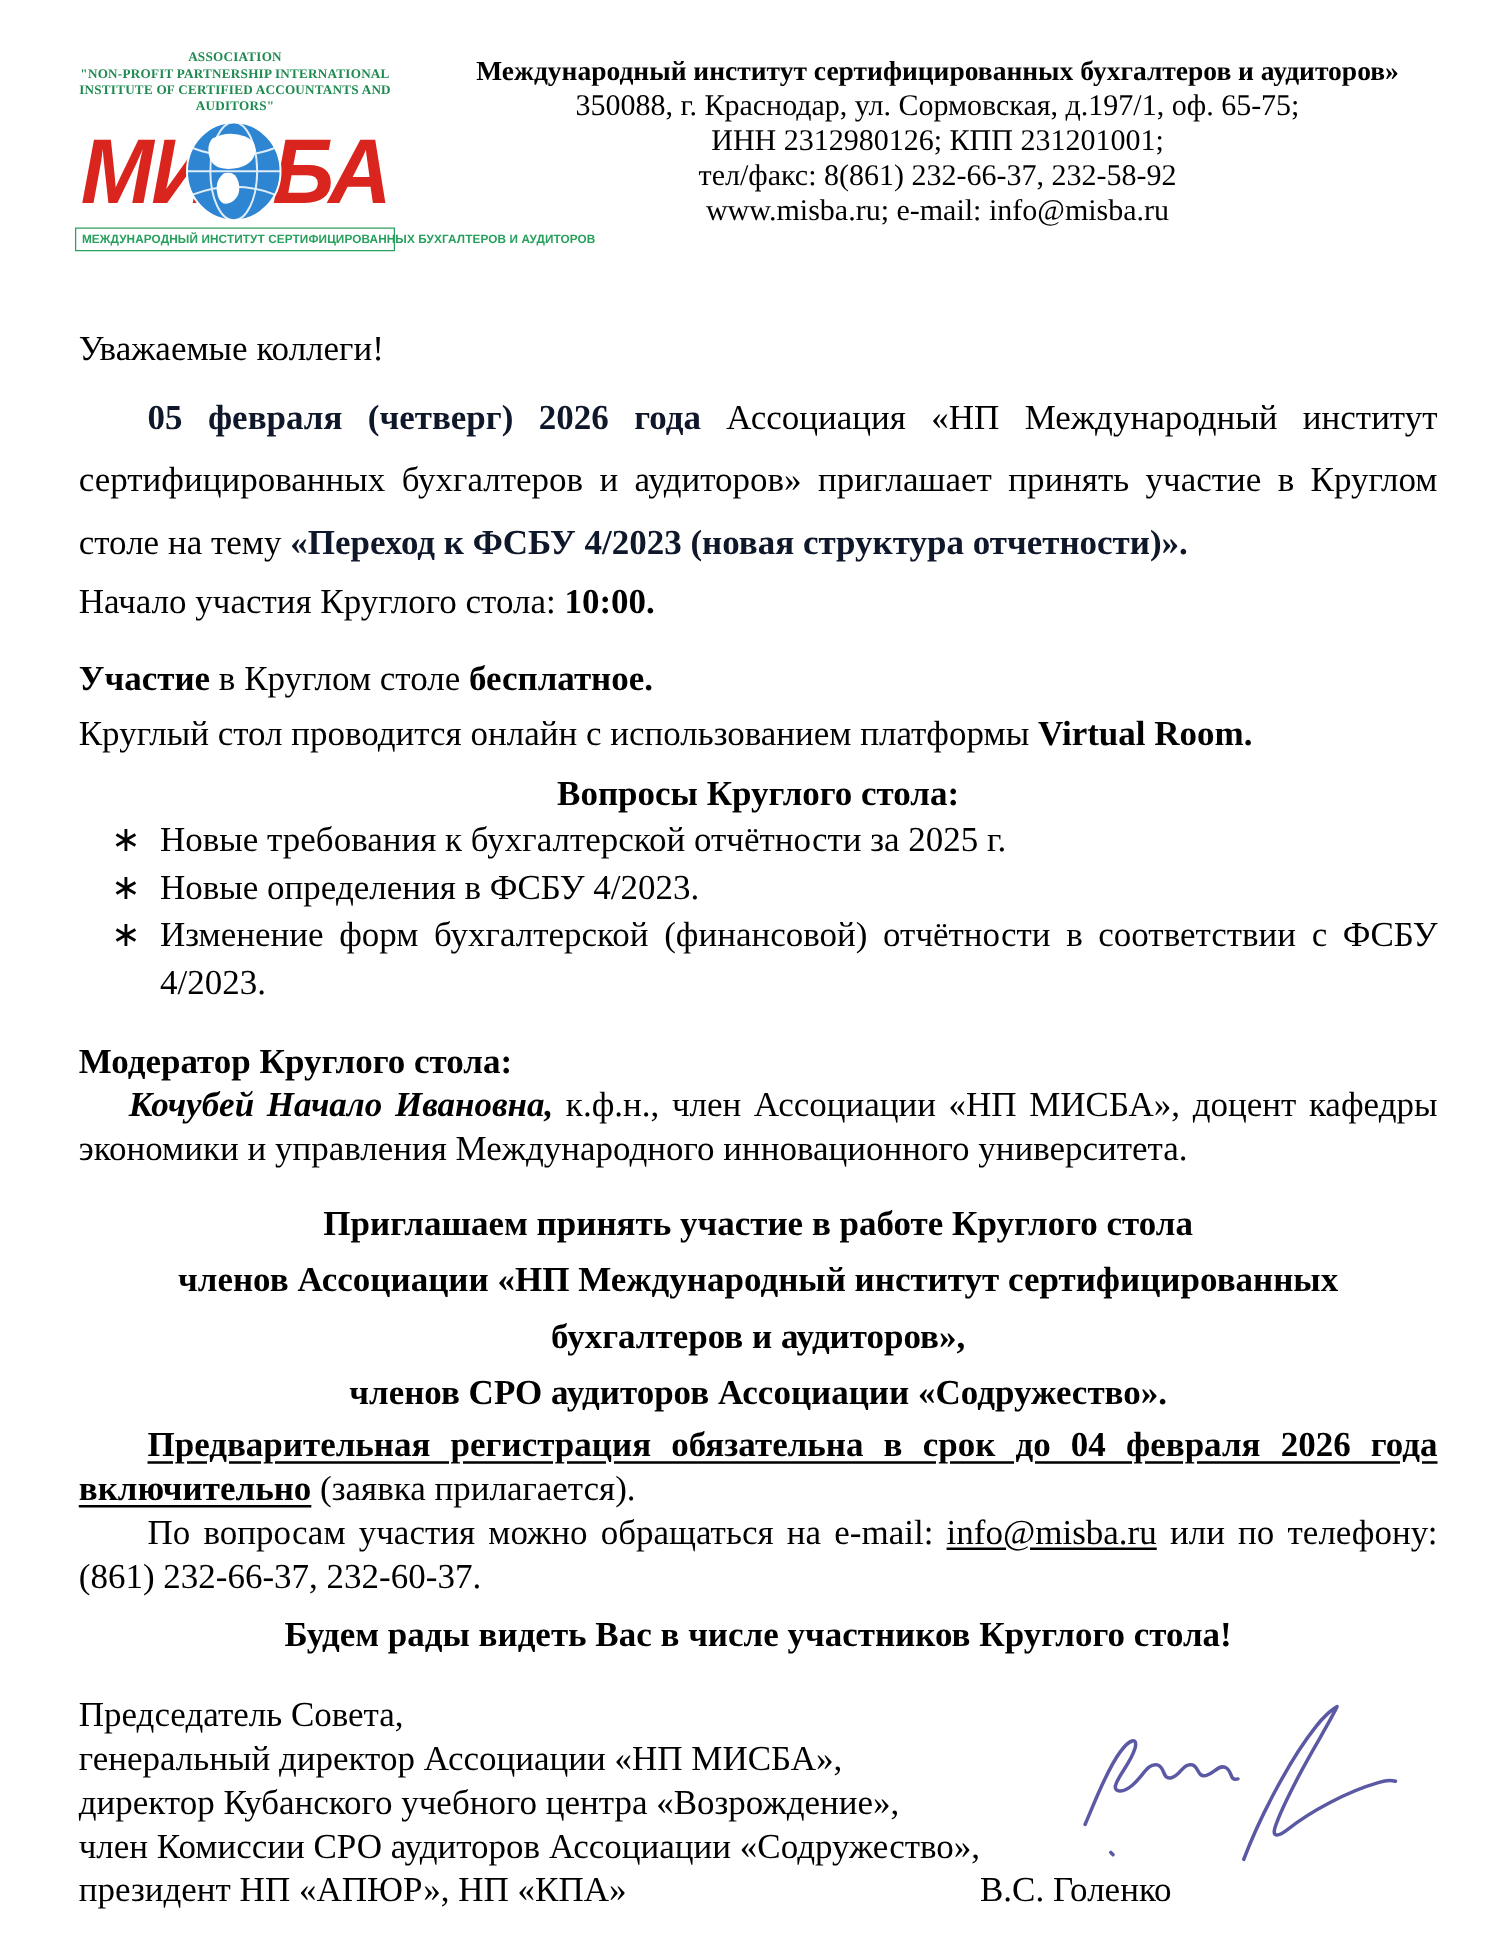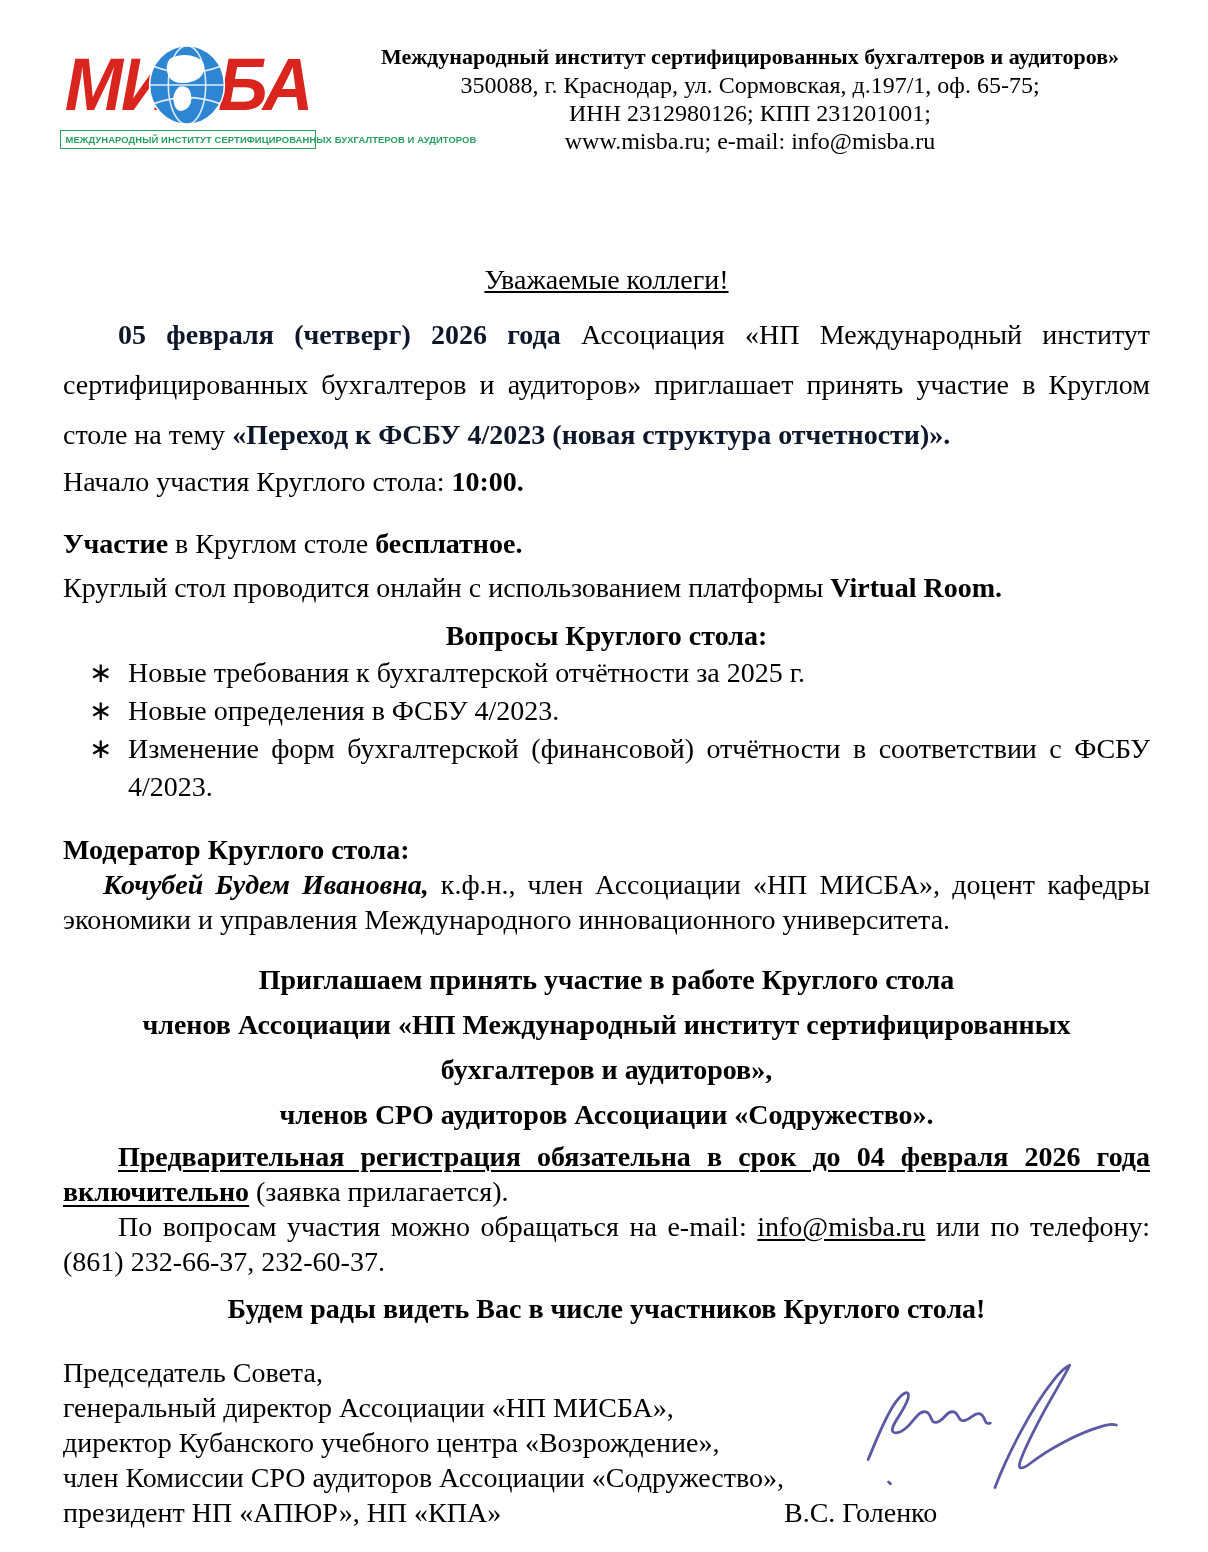--- a/index.html
+++ b/index.html
@@ -44,21 +44,21 @@
     color:#27a05e; font-weight:bold;
     font-size:9.6px; line-height:11px; letter-spacing:0.1px;
     transform:scaleX(0.98); transform-origin:center;
     white-space:nowrap;
   }
   .org { position:absolute; left:340px; top:42px; width:820px; text-align:center; }
   .org-title { font-weight:bold; font-size:22px; line-height:29px; }
   .org-line  { font-size:24px; line-height:28px; }
 
   
-  .salutation { text-align:center; margin-top:52px; line-height:36px;text-decoration:underline; }
+  .salutation { text-align:left; margin-top:52px; line-height:36px; }
   .p-intro { margin-top:12px; text-align:justify; text-indent:55px; line-height:50px; }
   .red { color:#0f172a; }
   .b { font-weight:bold; }
   .p-start  { margin-top:4px;  line-height:36px; }
   .p-free   { margin-top:26px; line-height:36px; }
   .p-online { margin-top:8px;  line-height:36px; }
   .q-title  { margin-top:12px; text-align:center; font-weight:bold; line-height:36px; }
   .q-row { display:flex; line-height:38px; }
   .q-marker { width:65px; padding-left:26px; box-sizing:border-box; flex:none; }
   .q-text { flex:1; }
@@ -90,20 +90,24 @@
   .signature-svg { position:absolute; left:855px; top:1345px; width:280px; height:160px; }
 </style>
 </head>
 <body>
 
 <div class="page">
 
   <div class="letterhead">
 
     <div class="logo">
+      <div class="logo-assoc">
+        <div>ASSOCIATION</div>
+        <div>"NON-PROFIT PARTNERSHIP INTERNATIONAL INSTITUTE OF CERTIFIED ACCOUNTANTS AND AUDITORS"</div>
+      </div>
       <div class="logo-acronym">
         <span>МИСБА</span>
         <span class="globe">
           <svg viewBox="0 0 100 100" width="78" height="78">
             <circle cx="50" cy="50" r="48" fill="#2e86d3"></circle>
             <g stroke="#ffffff" stroke-width="2" fill="none" opacity="0.85">
               <ellipse cx="50" cy="50" rx="24" ry="48"></ellipse>
               <line x1="2" y1="50" x2="98" y2="50"></line>
               <path d="M7,27 Q50,43 93,27"></path>
               <path d="M7,73 Q50,57 93,73"></path>
@@ -116,20 +120,21 @@
       </div>
       <div class="logo-caption-box">
         <div class="logo-caption">МЕЖДУНАРОДНЫЙ ИНСТИТУТ СЕРТИФИЦИРОВАННЫХ БУХГАЛТЕРОВ И АУДИТОРОВ</div>
       </div>
     </div>
 
     <div class="org">
       <div class="org-title">Международный институт сертифицированных бухгалтеров и аудиторов»</div>
       <div class="org-line">350088, г. Краснодар, ул. Сормовская, д.197/1, оф. 65-75;</div>
       <div class="org-line">ИНН 2312980126; КПП 231201001;</div>
+      <div class="org-line">тел/факс: 8(861) 232-66-37, 232-58-92</div>
       <div class="org-line">www.misba.ru; e-mail: info@misba.ru</div>
     </div>
   </div>
 
   <div class="content">
 
     <div class="salutation">Уважаемые коллеги!</div>
 
     <div class="p-intro">
       <span class="red b">05 февраля (четверг) 2026 года</span><span> Ассоциация «НП Международный институт сертифицированных бухгалтеров и аудиторов» приглашает принять участие  в Круглом столе на тему </span><span class="red b">«Переход к ФСБУ 4/2023 (новая структура отчетности)».</span>
@@ -158,21 +163,21 @@
       <div class="q-text">Новые определения в ФСБУ 4/2023.</div>
     </div>
     <div class="q-row">
       <div class="q-marker">∗</div>
       <div class="q-text just">Изменение форм бухгалтерской (финансовой) отчётности в соответствии с ФСБУ 4/2023.</div>
     </div>
 
     <div class="p-mod-title">Модератор Круглого стола:</div>
 
     <div class="p-moderator">
-      <span class="bi">Кочубей Будем Ивановна,</span><span> к.ф.н., член Ассоциации «НП МИСБА», доцент кафедры экономики и управления Международного инновационного университета.</span>
+      <span class="bi">Кочубей Начало Ивановна,</span><span> к.ф.н., член Ассоциации «НП МИСБА», доцент кафедры экономики и управления Международного инновационного университета.</span>
     </div>
 
     <div class="invite-block">
       <div>Приглашаем принять участие в работе Круглого стола</div>
       <div>членов Ассоциации «НП Международный институт сертифицированных</div>
       <div>бухгалтеров и аудиторов»,</div>
       <div>членов СРО аудиторов Ассоциации «Содружество».</div>
     </div>
 
     <div class="p-reg">

